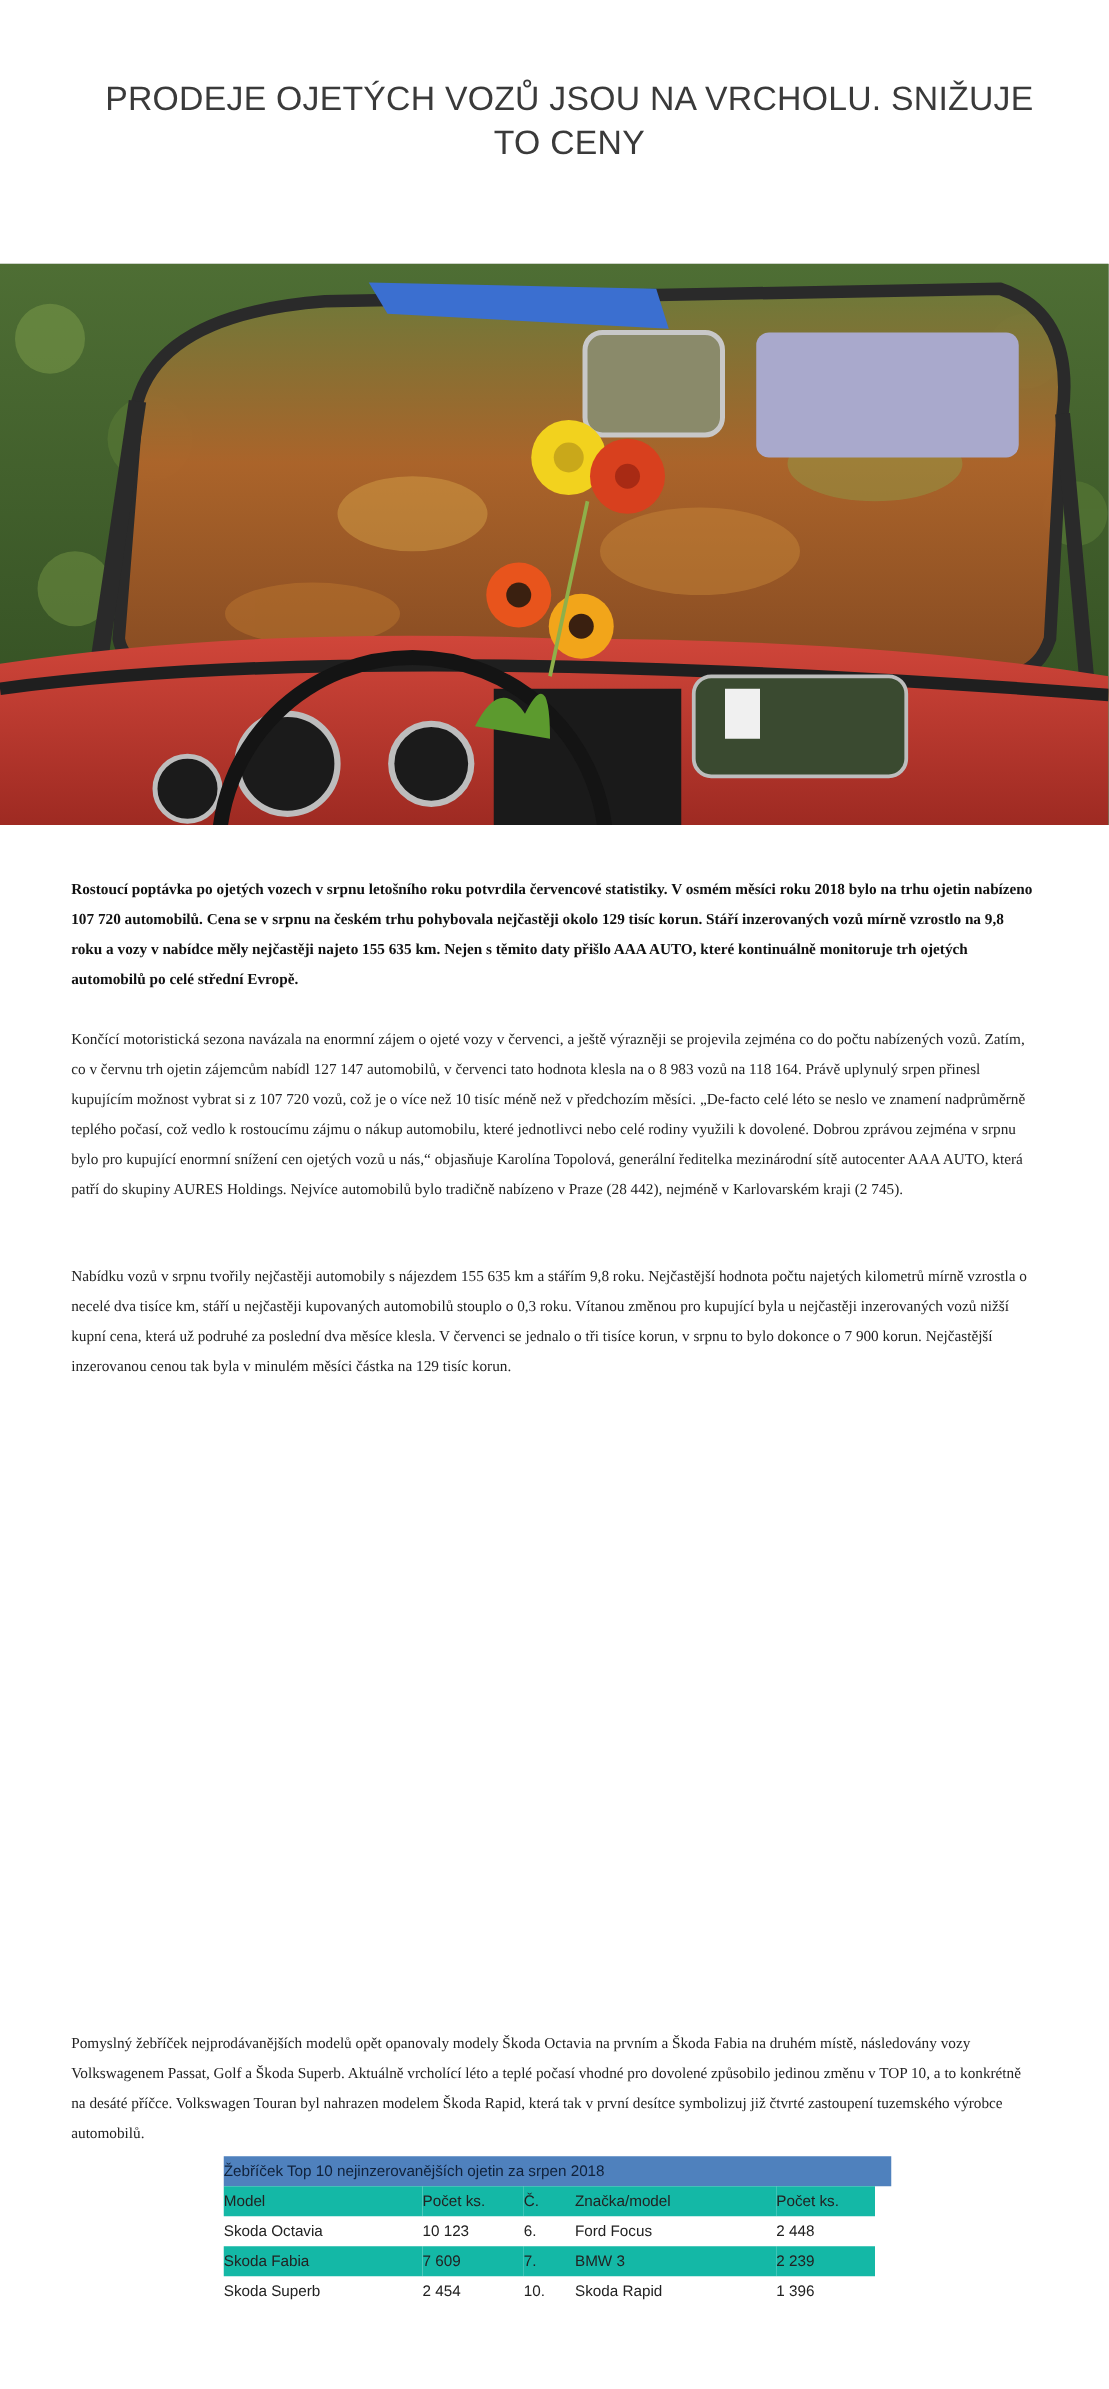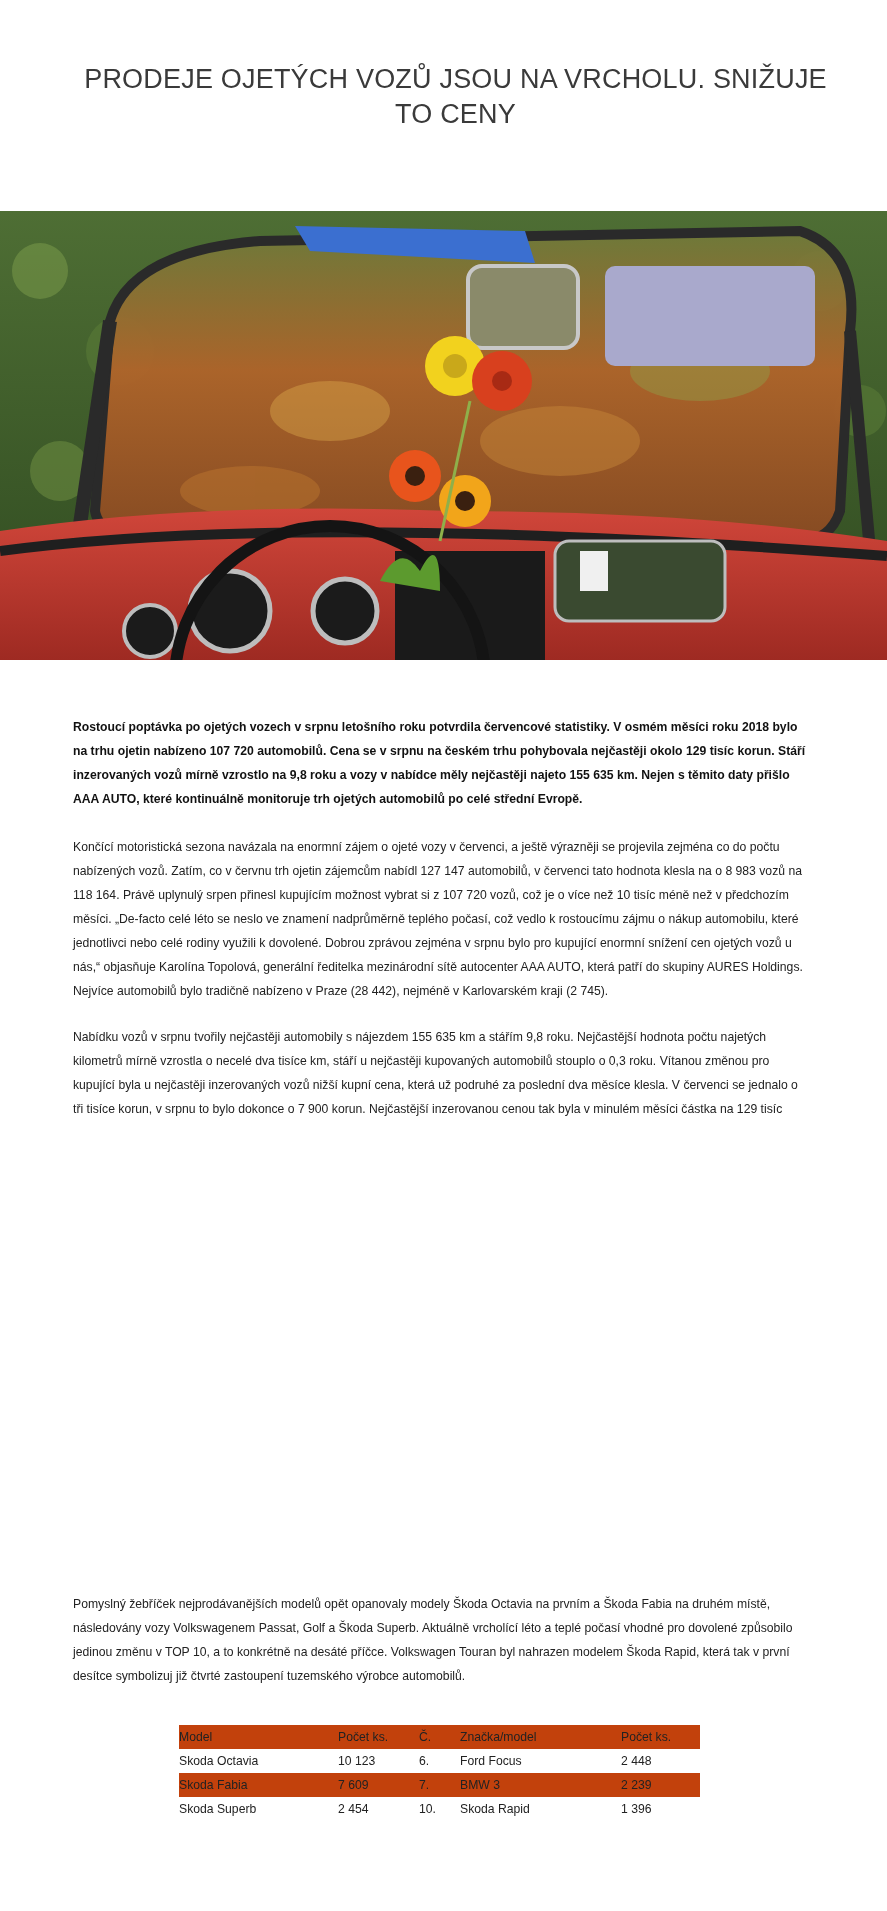--- a/index.html
+++ b/index.html
@@ -40,25 +40,25 @@
     }
     .hero svg { display: block; }
     .article {
       position: absolute;
       left: 57px;
       width: 770px;
       font-size: 12.2px;
       line-height: 24px;
       color: #222;
     }
-    .article p { margin: 16px; }
+    .article p { margin: 0; font-family: Liberation Serif, serif; }
     .p-lead { top: 699px; font-weight: bold; color: #111; }
     .p-2 { top: 819px; }
     .p-3 { top: 1009px; }
-    .p-4 { top: 1576px; }
+    .p-4 { top: 1622px; }
 
     .ad-slot {
       position: absolute;
       top: 1120px;
       left: 57px;
       width: 770px;
       height: 470px;
       background: #ffffff;
     }
 
@@ -81,21 +81,21 @@
       border-collapse: collapse;
       width: 521px;
       font-size: 12.2px;
       color: #222;
     }
     table.top10 td {
       height: 24px;
       padding: 0;
       white-space: nowrap;
     }
-    table.top10 tr.shade td { background: #c2410c; }
+    table.top10 tr.shade td { background: #14b8a6; }
     .c1 { width: 159px; }
     .c2 { width: 81px; }
     .c3 { width: 41px; }
     .c4 { width: 161px; }
     .c5 { width: 79px; }
   </style>
 </head>
 <body>
 
 <h1 class="title">PRODEJE OJETÝCH VOZŮ JSOU NA VRCHOLU. SNIŽUJE TO CENY</h1>
@@ -185,20 +185,21 @@
   <p>Nabídku vozů v srpnu tvořily nejčastěji automobily s nájezdem 155 635 km a stářím 9,8 roku. Nejčastější hodnota počtu najetých kilometrů mírně vzrostla o necelé dva tisíce km, stáří u nejčastěji kupovaných automobilů stouplo o 0,3 roku. Vítanou změnou pro kupující byla u nejčastěji inzerovaných vozů nižší kupní cena, která už podruhé za poslední dva měsíce klesla. V červenci se jednalo o tři tisíce korun, v srpnu to bylo dokonce o 7 900 korun. Nejčastější inzerovanou cenou tak byla v minulém měsíci částka na 129 tisíc korun.</p>
 </div>
 
 <div class="ad-slot"></div>
 
 <div class="article p-4">
   <p>Pomyslný žebříček nejprodávanějších modelů opět opanovaly modely Škoda Octavia na prvním a Škoda Fabia na druhém místě, následovány vozy Volkswagenem Passat, Golf a Škoda Superb. Aktuálně vrcholící léto a teplé počasí vhodné pro dovolené způsobilo jedinou změnu v TOP 10, a to konkrétně na desáté příčce. Volkswagen Touran byl nahrazen modelem Škoda Rapid, která tak v první desítce symbolizuj již čtvrté zastoupení tuzemského výrobce automobilů.</p>
 </div>
 
 <div class="table-wrap">
+  <div class="table-caption">Žebříček Top 10 nejinzerovanějších ojetin za srpen 2018</div>
   <table class="top10">
     <tbody>
         <tr class="shade">
       <td class="c1">Model</td>
       <td class="c2">Počet ks.</td>
       <td class="c3">Č.</td>
       <td class="c4">Značka/model</td>
       <td class="c5">Počet ks.</td>
     </tr>
     <tr>

